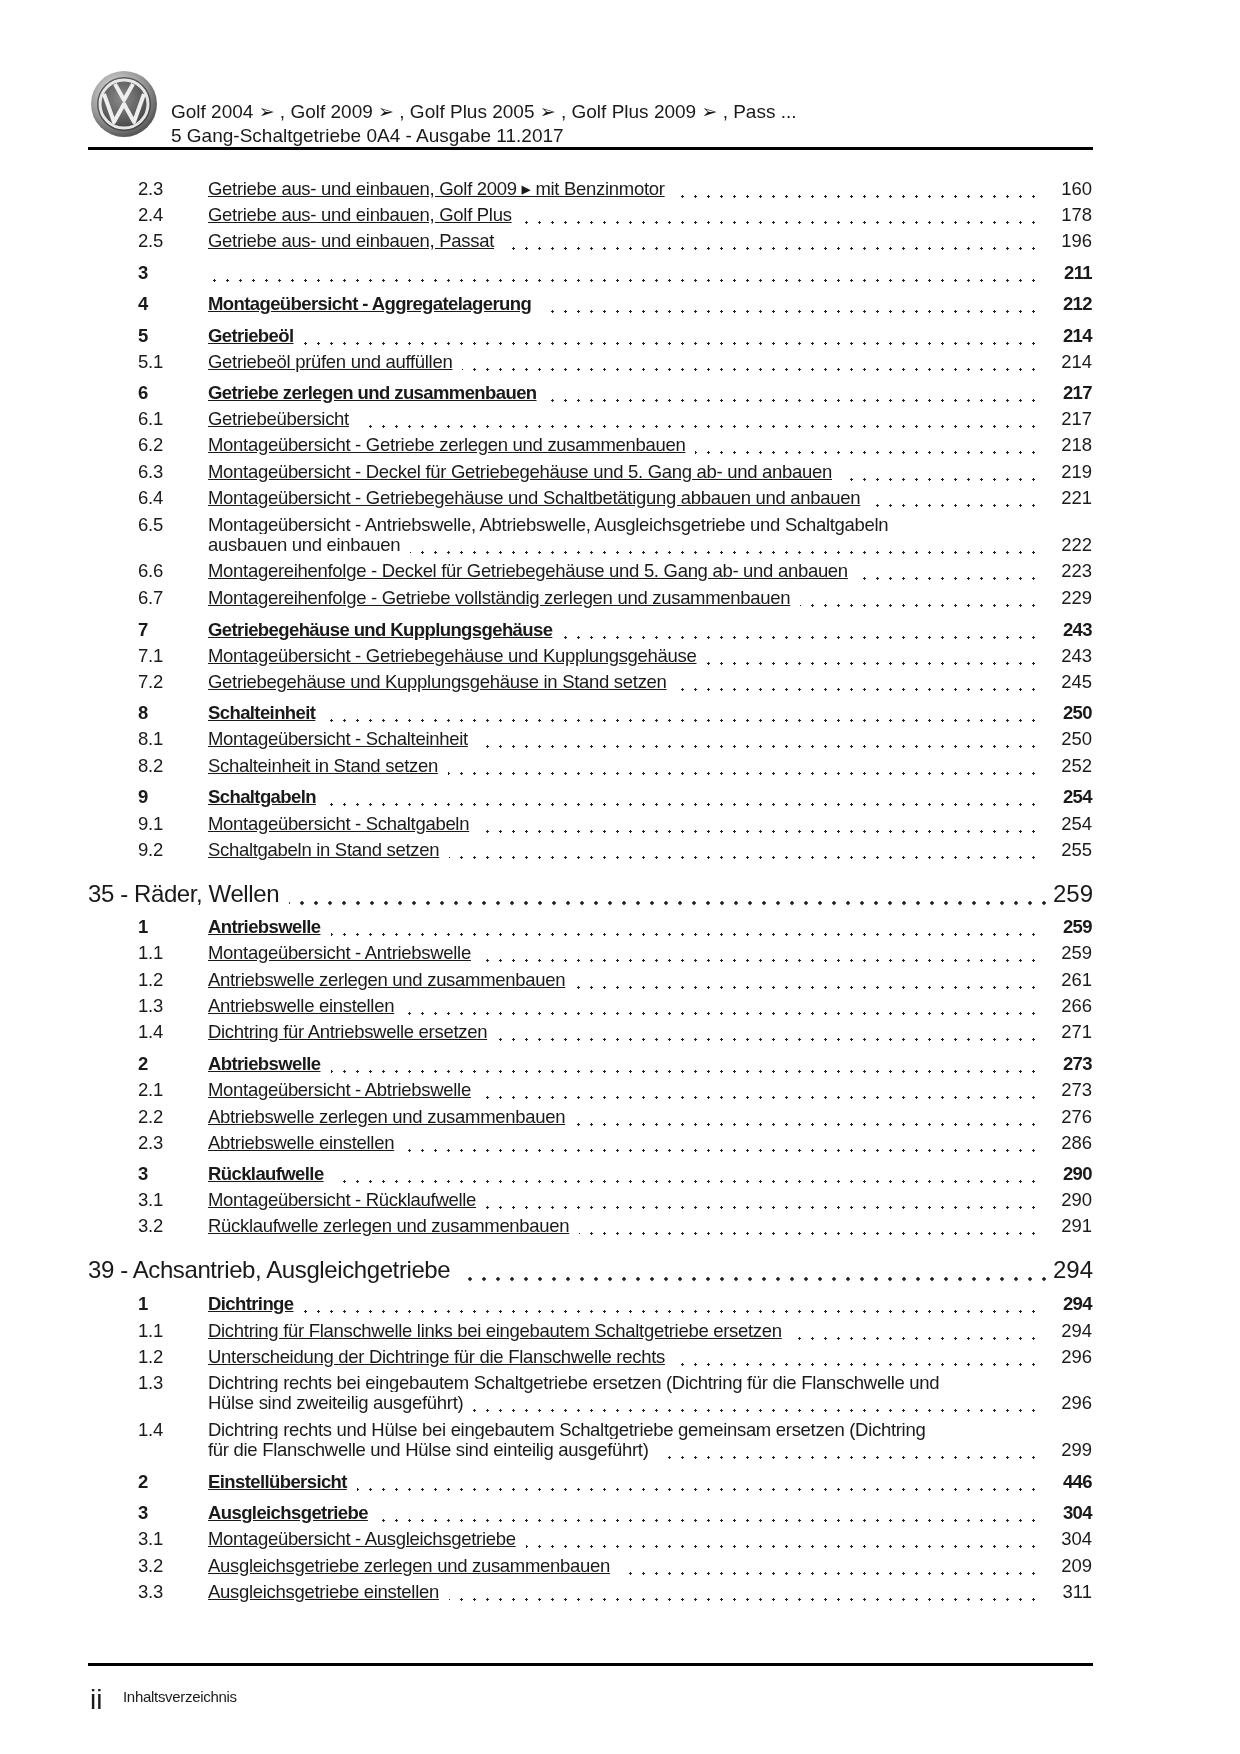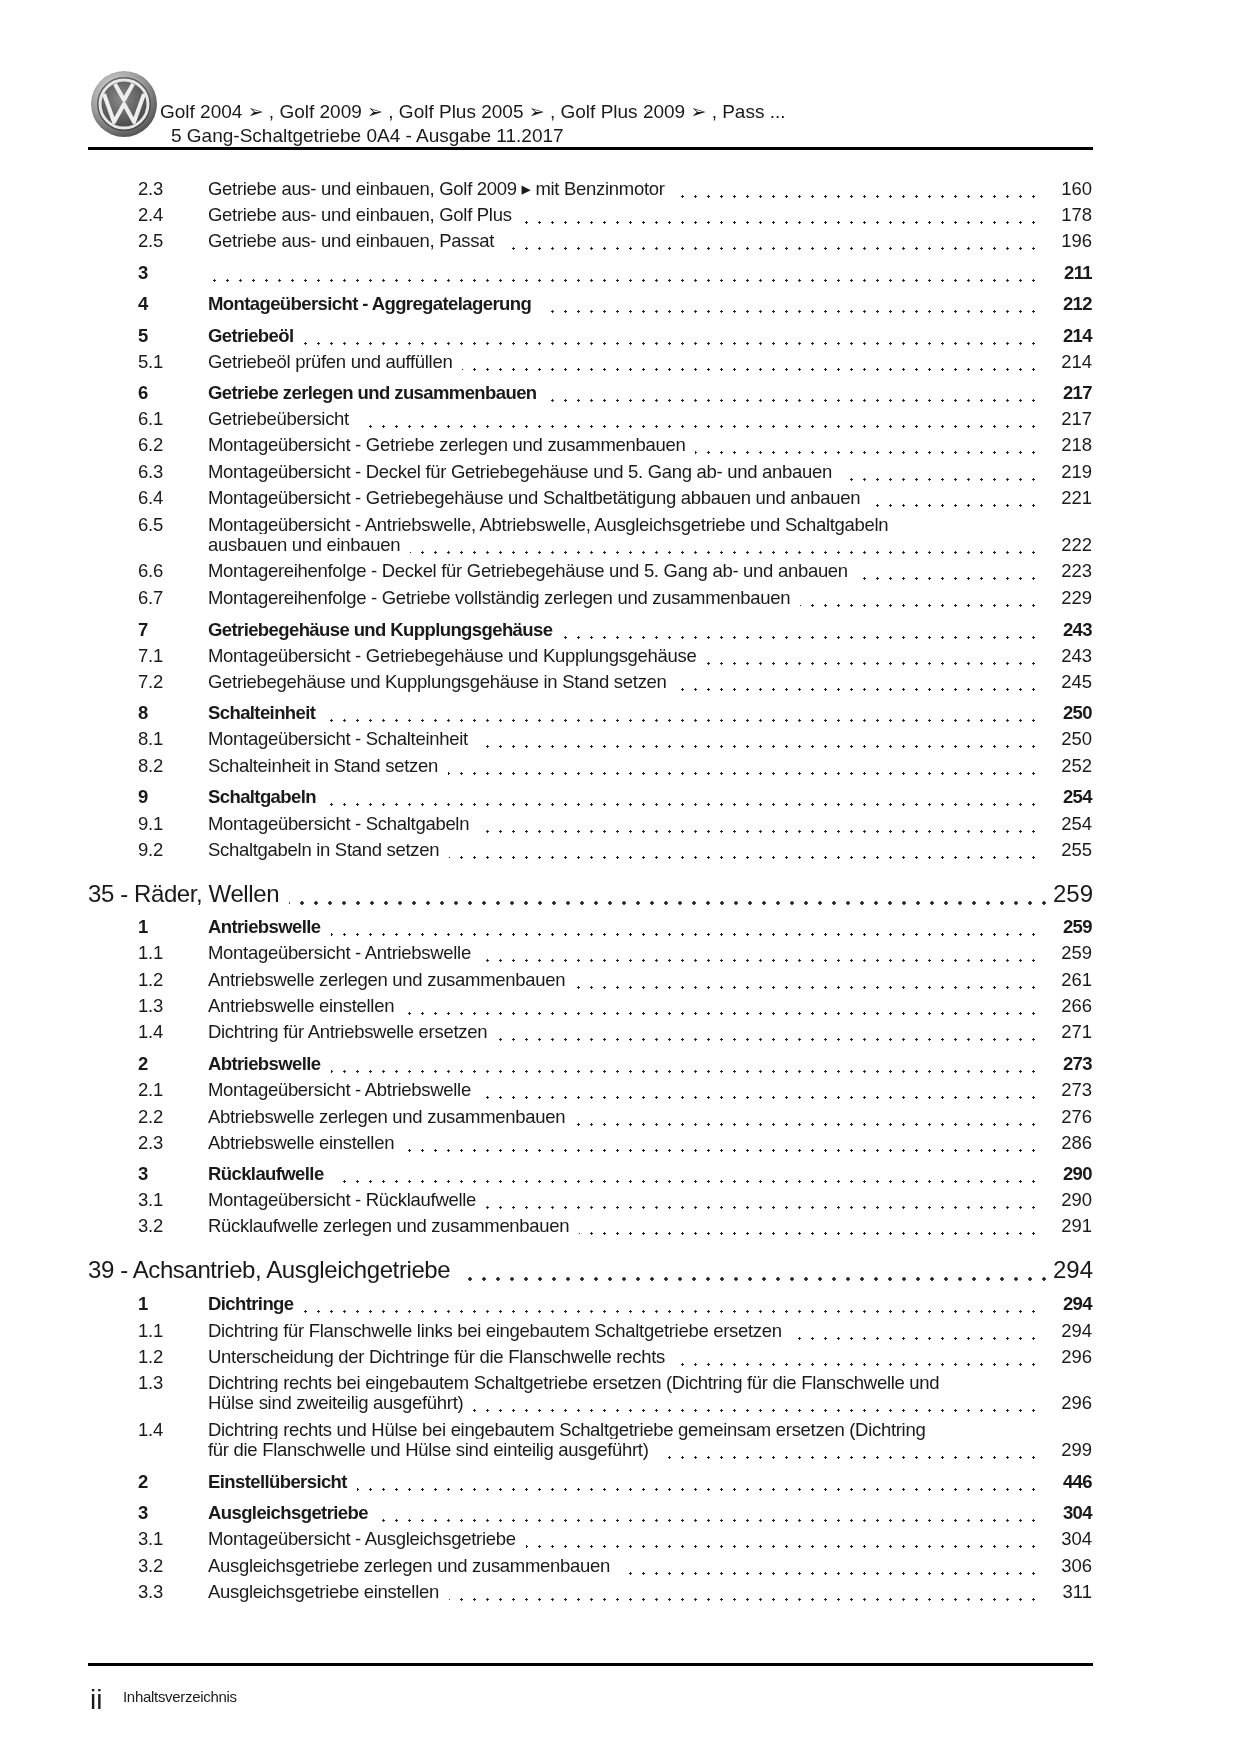--- a/index.html
+++ b/index.html
@@ -1,25 +1,25 @@
 <!DOCTYPE html>
 <html><head>
 <meta charset="utf-8">
 <style>
   html, body { margin:0; padding:0; background:#ffffff; }
   body { width:1240px; height:1754px; position:relative; overflow:hidden;
          font-family:"Liberation Sans", sans-serif; color:#1a1a1a; }
   .logo { position:absolute; left:90px; top:70px; width:68px; height:68px; }
-  .hdr1 { position:absolute; left:160px; top:101px; font-size:19px; line-height:22px; white-space:nowrap; }
+  .hdr1 { position:absolute; left:171px; top:101px; font-size:19px; line-height:22px; white-space:nowrap; }
   .hdr2 { position:absolute; left:171px; top:125px; font-size:19px; line-height:22px; white-space:nowrap; }
   .hline { position:absolute; left:88px; width:1005px; height:3px; background:#000; }
   .row { position:absolute; left:0; width:1240px; height:24px; }
   .num { position:absolute; left:138px; font-size:18.5px; white-space:nowrap; letter-spacing:-0.2px; }
   .title { position:absolute; left:208px; right:148px; font-size:18.5px; white-space:nowrap; overflow:hidden; letter-spacing:-0.3px; }
-  .title .t { background:#fff; padding-right:10px; position:relative; z-index:1; }
+  .title .t { background:#fff; padding-right:10px; position:relative; z-index:1;text-decoration:underline; }
   .dots { position:absolute; left:208px; right:148px; bottom:4px; height:3px;
           background-image: radial-gradient(circle, #222 1.1px, transparent 1.4px);
           background-size: 13px 3px; background-position: right center; background-repeat: repeat-x; }
   .pg { position:absolute; right:148px; width:50px; text-align:right; font-size:18.5px; background:#fff; padding-left:6px; }
   .bold .num, .bold .title, .bold .pg { font-weight:bold; letter-spacing:-0.6px; }
   .chapter { position:absolute; left:88px; width:1005px; height:30px; }
   .chapter .ctitle { position:absolute; left:0; font-size:24px; white-space:nowrap; background:#fff; padding-right:10px; z-index:1; letter-spacing:-0.4px; }
   .chapter .dots { left:0; right:0; bottom:5px; height:4px;
           background-image: radial-gradient(circle, #222 1.5px, transparent 1.9px);
           background-size: 14px 4px; }
@@ -331,21 +331,21 @@
     <div class="row" style="top: 1528px;">
       <span class="num">3.1</span>
       <div class="dots"></div>
       <span class="title"><span class="t">Montageübersicht - Ausgleichsgetriebe</span></span>
       <span class="pg" style="z-index: 1;">304</span>
     </div>
     <div class="row" style="top: 1555px;">
       <span class="num">3.2</span>
       <div class="dots"></div>
       <span class="title"><span class="t">Ausgleichsgetriebe zerlegen und zusammenbauen</span></span>
-      <span class="pg" style="z-index: 1;">306</span>
+      <span class="pg" style="z-index: 1;">209</span>
     </div>
     <div class="row" style="top: 1581px;">
       <span class="num">3.3</span>
       <div class="dots"></div>
       <span class="title"><span class="t">Ausgleichsgetriebe einstellen</span></span>
       <span class="pg" style="z-index: 1;">311</span>
     </div>
   </div>
 
 <div class="hline" style="top:1663px;"></div>

